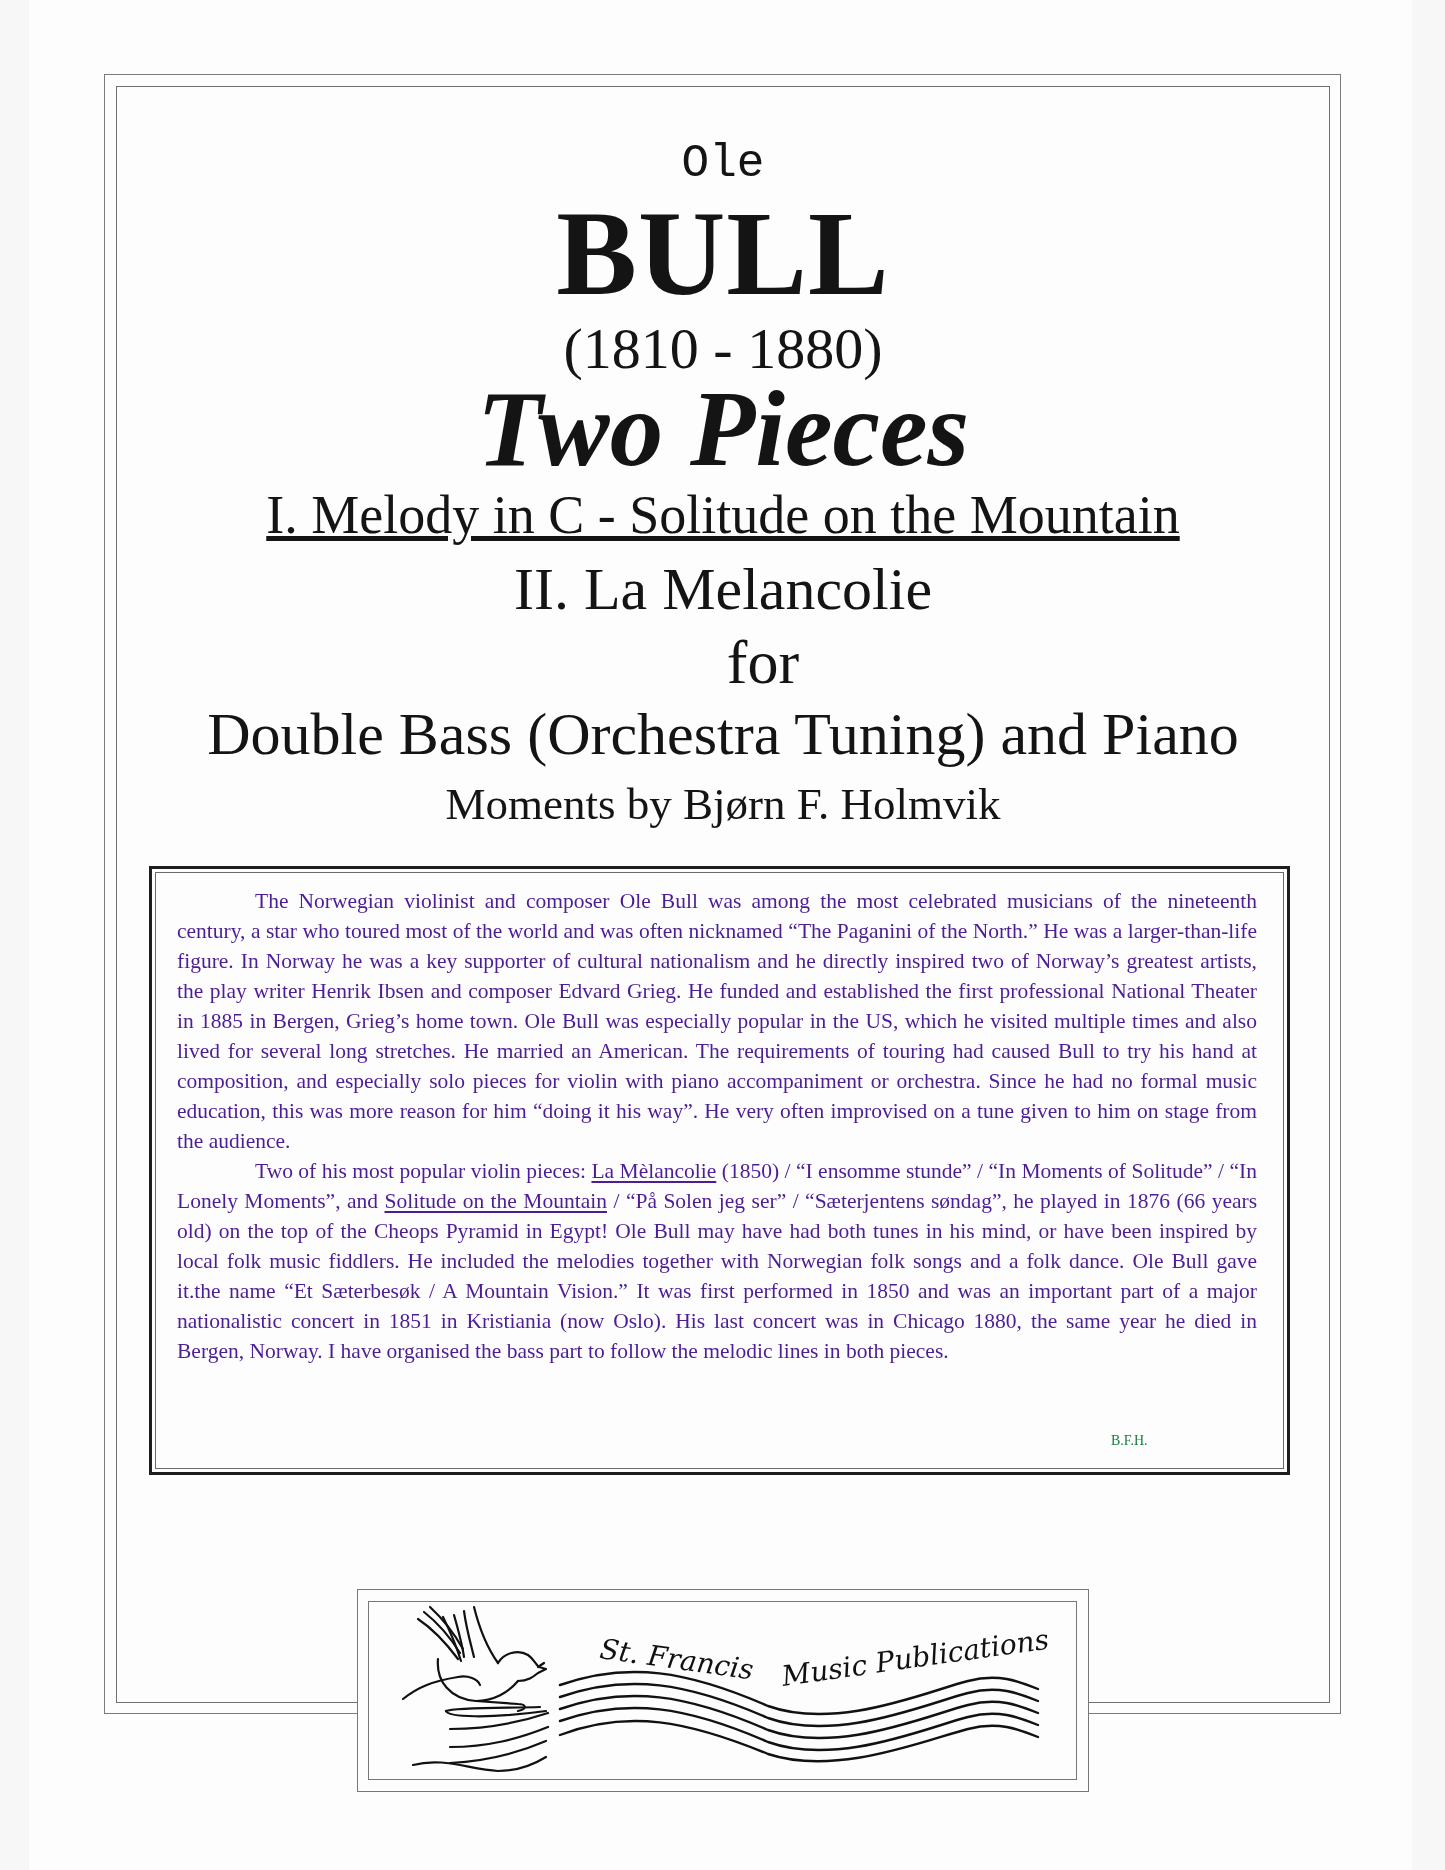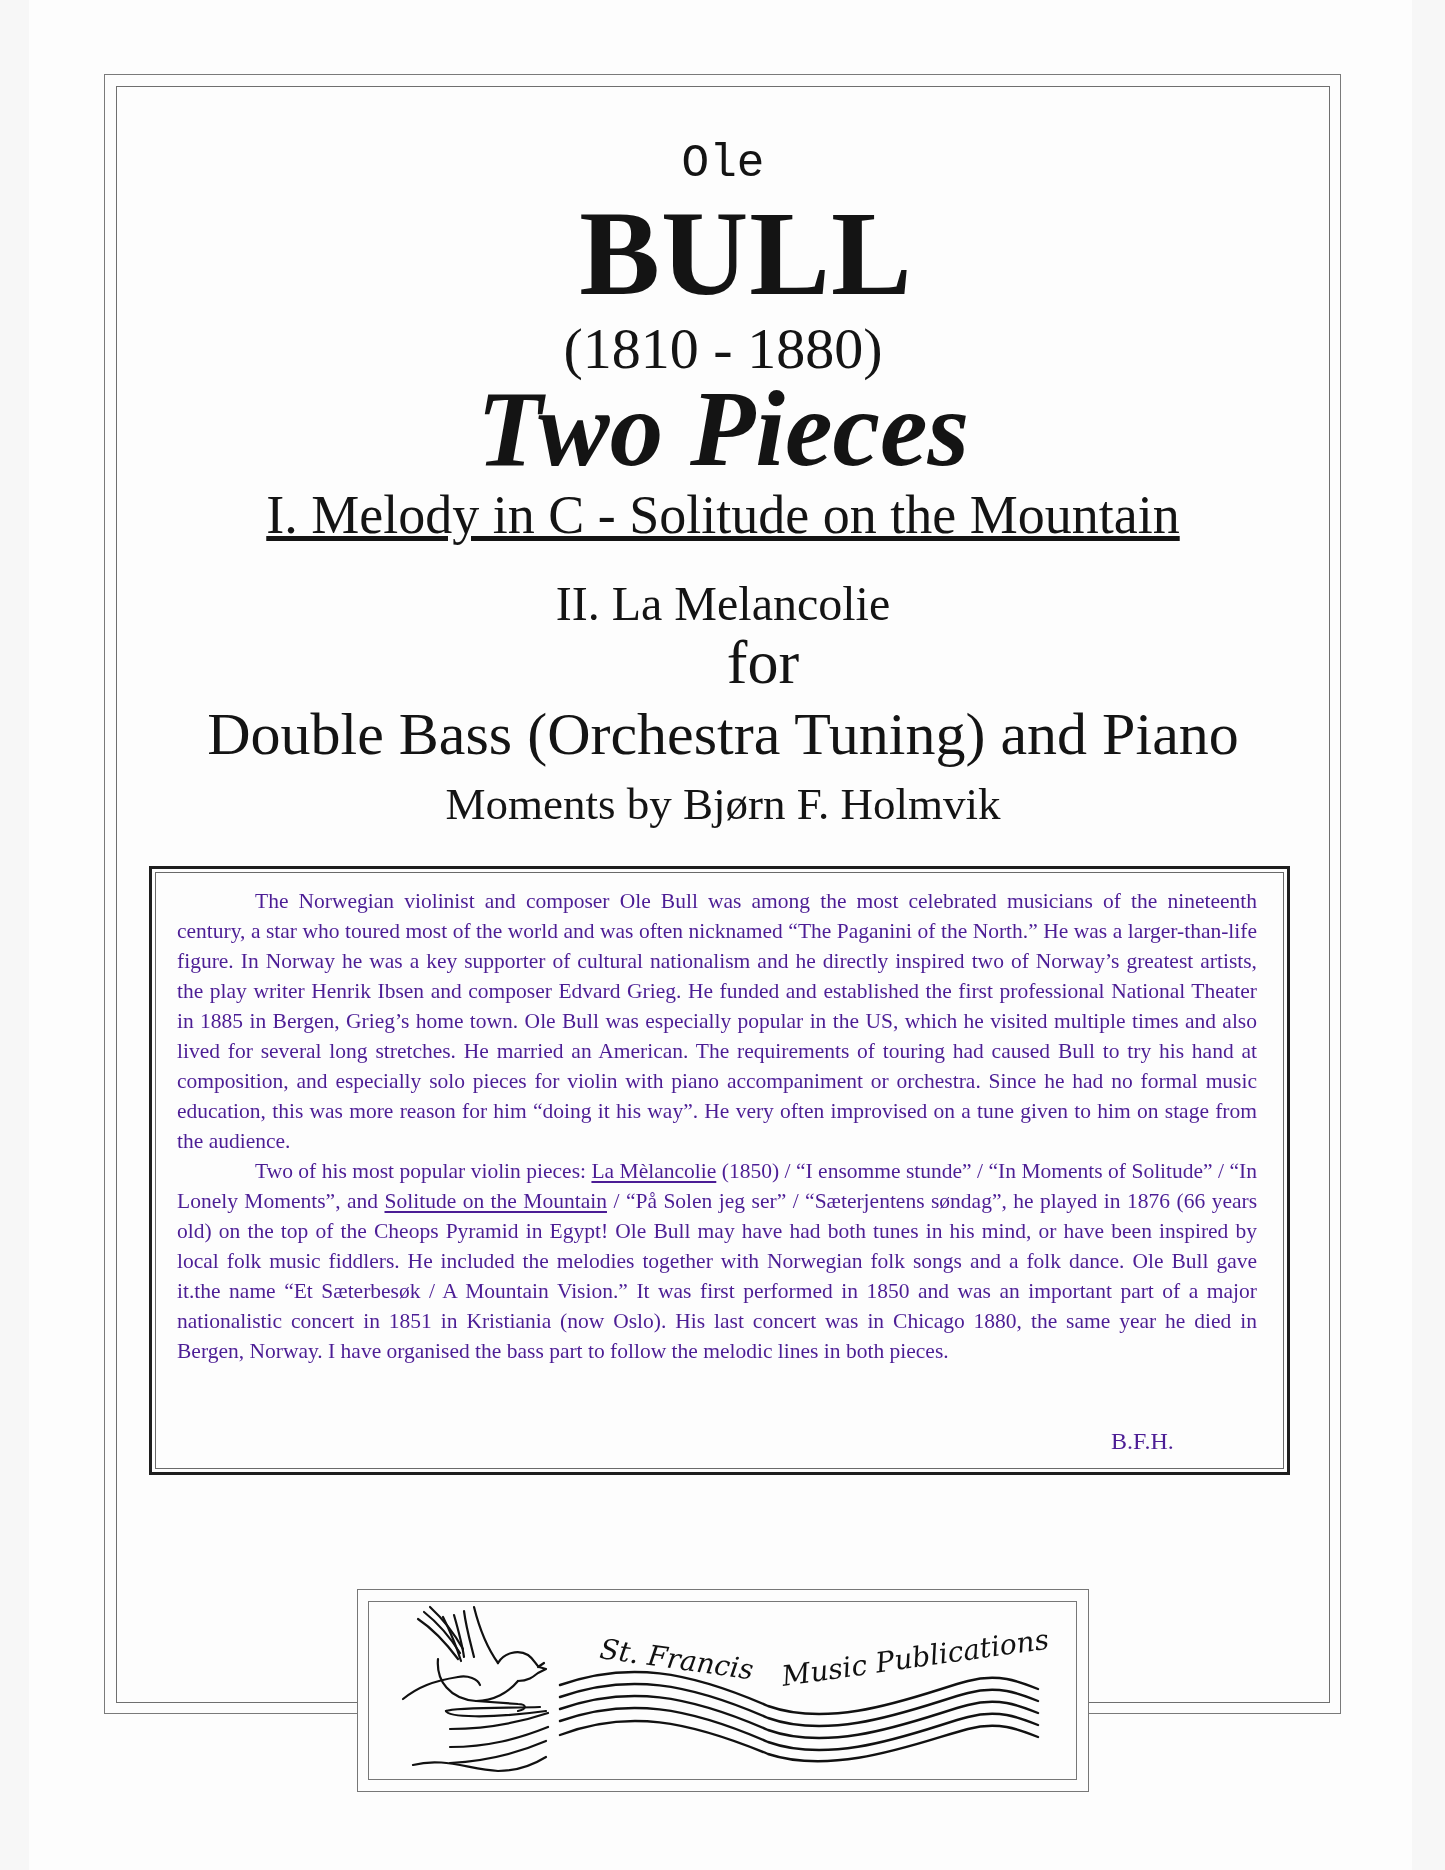--- a/index.html
+++ b/index.html
@@ -19,45 +19,45 @@
   .frame-inner {
     position: absolute; left: 116px; top: 86px; width: 1214px; height: 1617px;
     border: 1.5px solid #6f6f6f; box-sizing: border-box;
   }
 
   .title-line {
     position: absolute; left: 116px; width: 1214px; text-align: center;
     white-space: nowrap; line-height: 1; color: #141414;
   }
   .t-ole { font-size: 46px; top: 141px; font-family: Liberation Mono, monospace; }
-  .t-bull { font-size: 121px; font-weight: bold; top: 193px; letter-spacing: 1px; margin-left: 23px; }
+  .t-bull { font-size: 121px; font-weight: bold; top: 193px; letter-spacing: 1px; }
   .t-dates { font-size: 58px; top: 320px; }
   .t-pieces { font-size: 107px; font-weight: bold; top: 376px; font-style: italic; }
   .t-mov1 { font-size: 54px; top: 488px; text-decoration: underline; }
-  .t-mov2 { font-size: 48px; top: 580px; }
+  .t-mov2 { font-size: 60px; top: 559px; }
   .t-for { font-size: 62px; top: 631px; padding-left: 40px; }
   .t-instr { font-size: 60px; top: 704px; }
   .t-arr { font-size: 45px; top: 782px; }
 
   .notes-box {
     position: absolute; left: 149px; top: 866px; width: 1141px; height: 609px;
     border: 3px solid #1e1e1e; box-sizing: border-box;
   }
   .notes-box-inner {
     position: absolute; left: 155px; top: 872px; width: 1129px; height: 597px;
     border: 1px solid #6a6a6a; box-sizing: border-box;
   }
   .notes-text {
     position: absolute; left: 177px; top: 886px; width: 1080px;
     font-size: 21.5px; line-height: 30px; text-align: justify; color: #4c1d95;
   }
   .notes-text p { margin: 0; text-indent: 78px; }
   .notes-text .u { text-decoration: underline; text-underline-offset: 3px; }
   .signature {
-    position: absolute; left: 1111px; top: 1426px; font-size: 24px; line-height: 30px; color: #4c1d95;
+    position: absolute; left: 1111px; top: 1426px; font-size: 14px; line-height: 30px; color: #15803d;
   }
 
   .logo-outer {
     position: absolute; left: 357px; top: 1589px; width: 732px; height: 203px;
     border: 1.5px solid #777; box-sizing: border-box; background: #fdfdfd;
   }
   .logo-inner {
     position: absolute; left: 368px; top: 1601px; width: 709px; height: 179px;
     border: 1.5px solid #777; box-sizing: border-box;
   }

